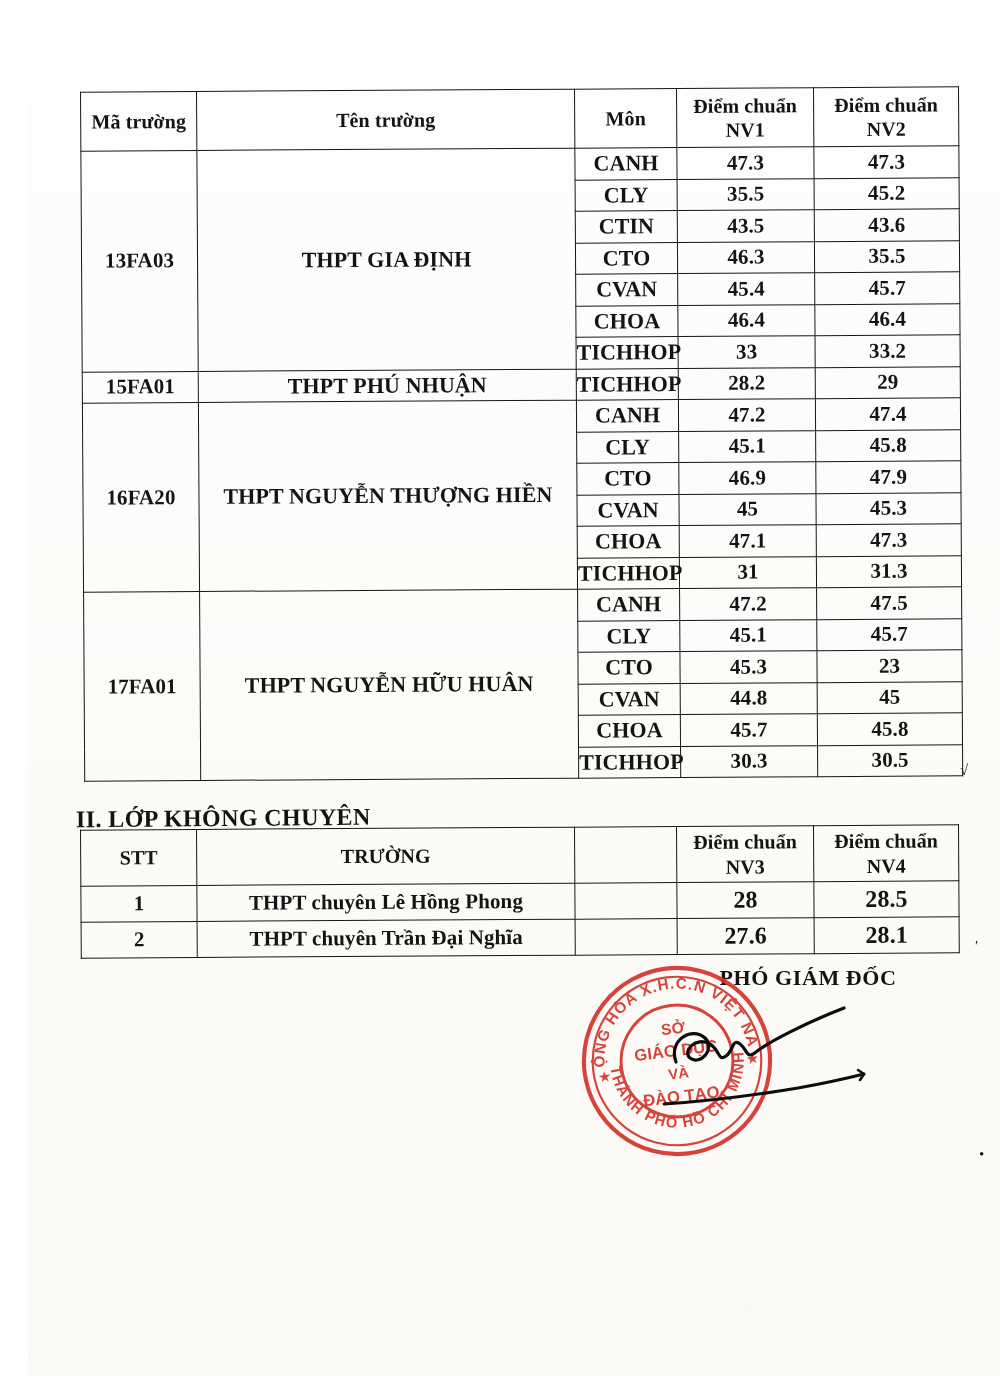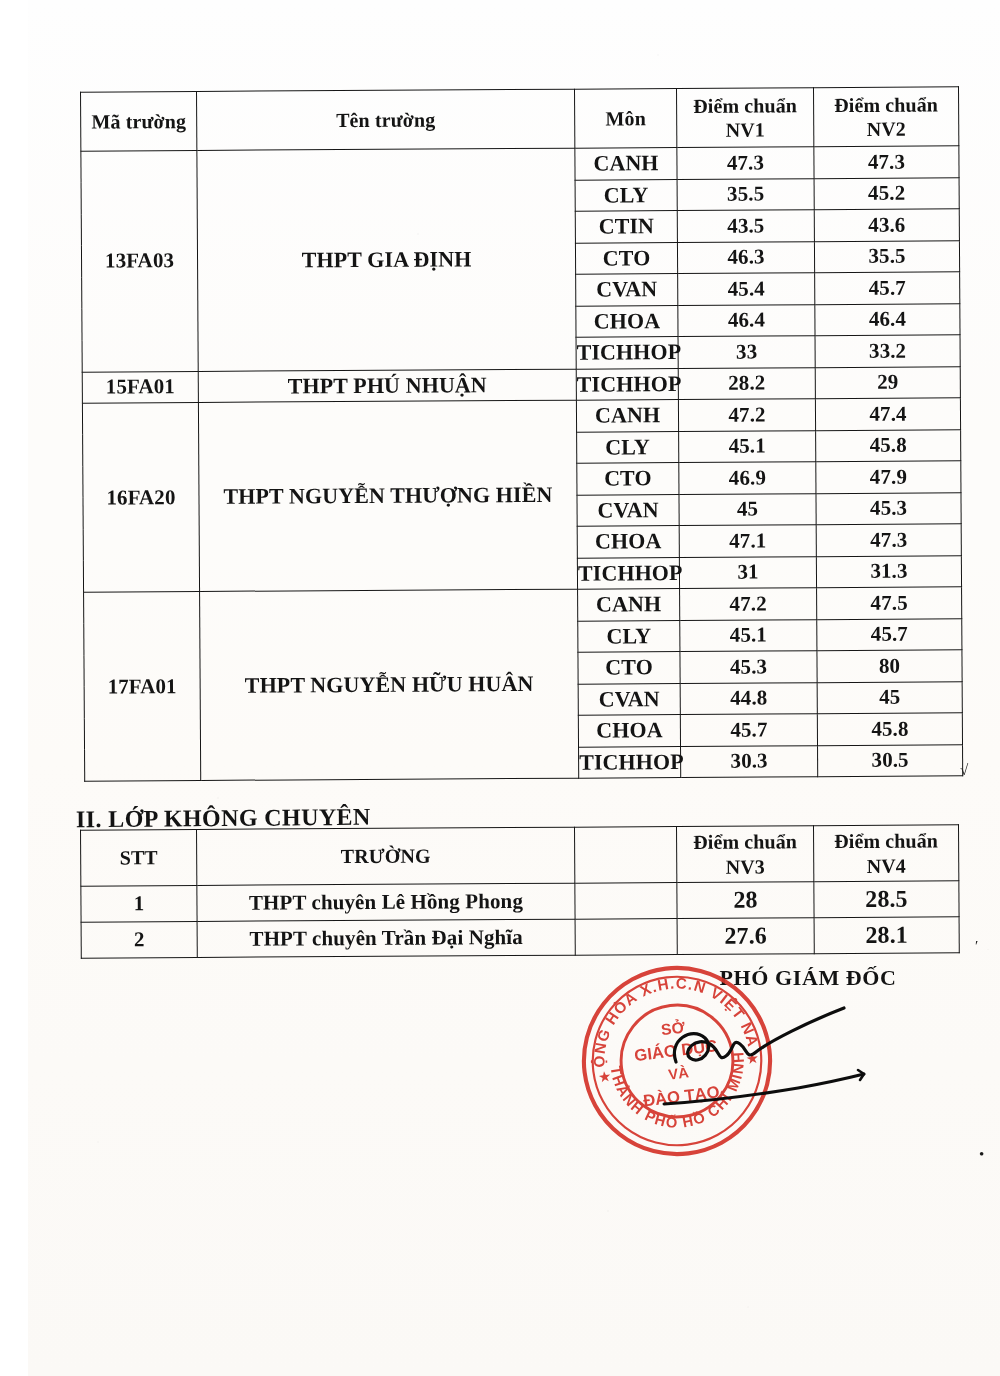--- a/index.html
+++ b/index.html
@@ -295,21 +295,21 @@
             <td class="body-cell score-cell">47.5</td>
           </tr>
           <tr>
             <td class="body-cell subj-cell">CLY</td>
             <td class="body-cell score-cell">45.1</td>
             <td class="body-cell score-cell">45.7</td>
           </tr>
           <tr>
             <td class="body-cell subj-cell">CTO</td>
             <td class="body-cell score-cell">45.3</td>
-            <td class="body-cell score-cell">80</td>
+            <td class="body-cell score-cell">23</td>
           </tr>
           <tr>
             <td class="body-cell subj-cell">CVAN</td>
             <td class="body-cell score-cell">44.8</td>
             <td class="body-cell score-cell">45</td>
           </tr>
           <tr>
             <td class="body-cell subj-cell">CHOA</td>
             <td class="body-cell score-cell">45.7</td>
             <td class="body-cell score-cell">45.8</td>

